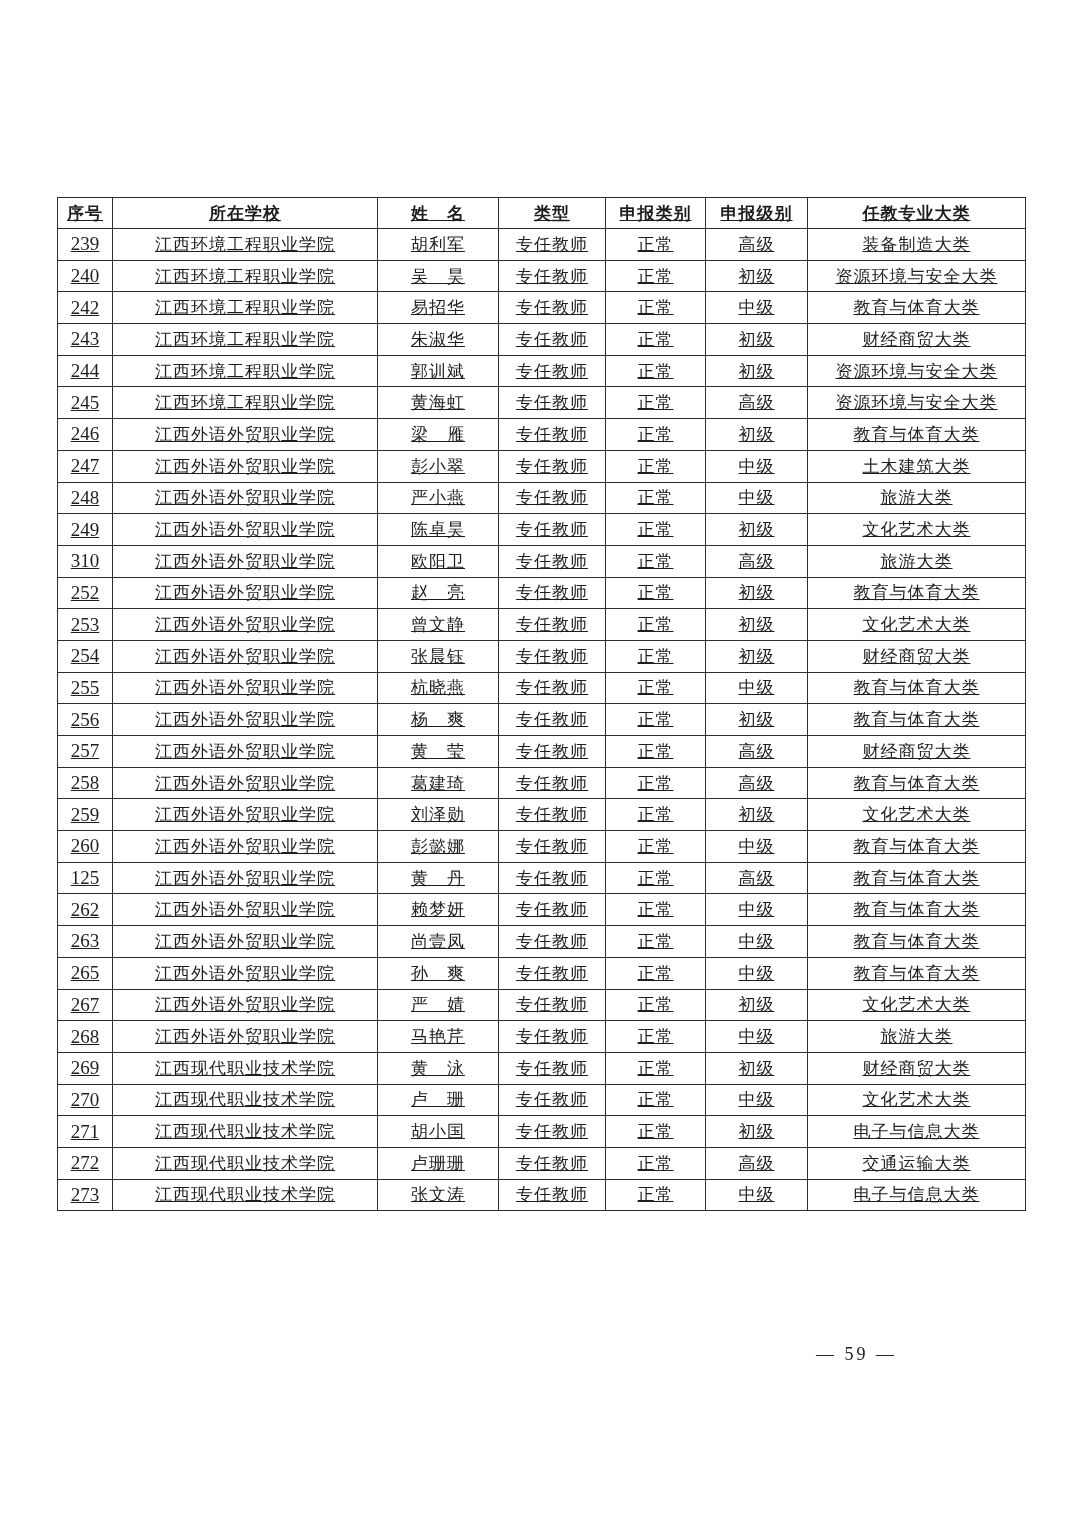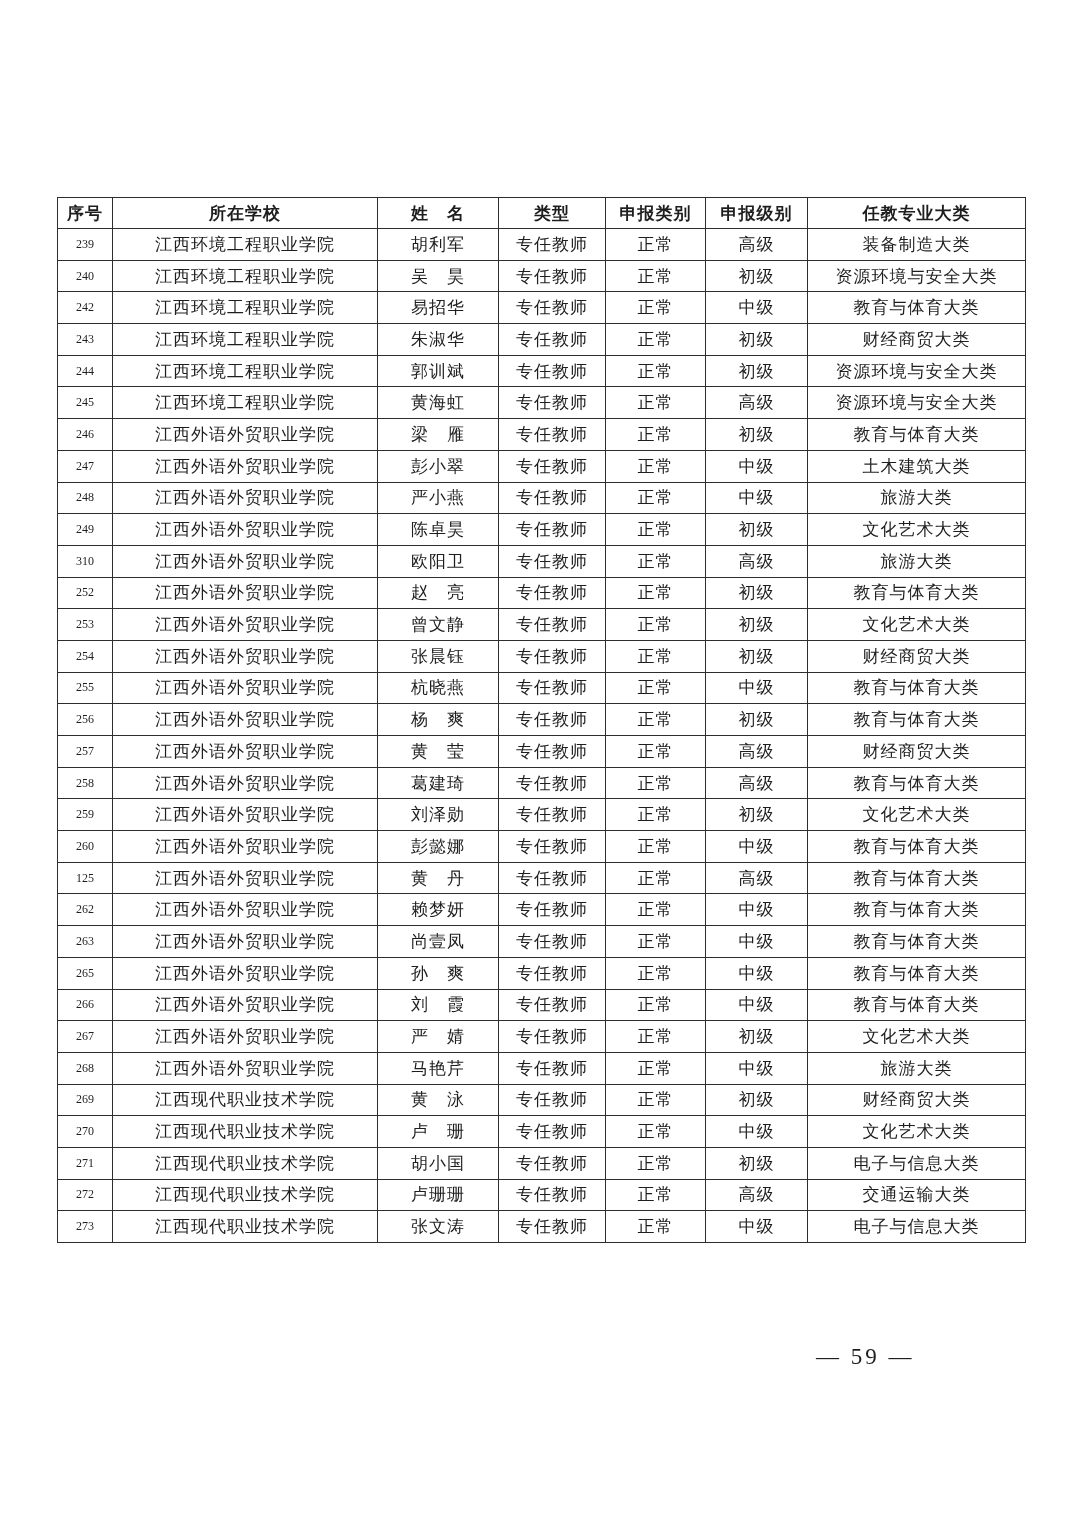--- a/index.html
+++ b/index.html
@@ -12,20 +12,21 @@
     color: #1e1e1e;
     overflow: hidden;
   }
   table.roster {
     position: absolute;
     left: 57px;
     top: 197px;
     width: 968px;
     border-collapse: collapse;
     table-layout: fixed;
+    text-decoration: underline;
   }
   table.roster th, table.roster td {
     border: 1px solid #2d2d2d;
     text-align: center;
     vertical-align: middle;
     padding: 0 2px;
     overflow: hidden;
     white-space: nowrap;
   }
   table.roster th {
@@ -33,35 +34,35 @@
     font-size: 17px;
     font-weight: bold;
     letter-spacing: 1px;
   }
   table.roster td {
     height: 30.7px;
     font-size: 17px;
     letter-spacing: 1px;
   }
   table.roster td.col-num {
-    font-size: 12px;
+    font-size: 19px;
     letter-spacing: 0;
   }
   .page-footer {
     position: absolute;
     left: 0;
     top: 1344px;
     width: 100%;
     height: 36px;
   }
   .page-number {
     position: absolute;
     left: 816px;
     top: 0;
-    font-size: 23px;
+    font-size: 18px;
     letter-spacing: 3px;
     color: #1e1e1e;
   }
 </style>
 </head>
 <body>
 
 <table class="roster">
   <colgroup>
     <col style="width:55px">
@@ -294,29 +295,20 @@
       <tr>
         <td class="col-num">265</td>
         <td>江西外语外贸职业学院</td>
         <td>孙　爽</td>
         <td>专任教师</td>
         <td>正常</td>
         <td>中级</td>
         <td>教育与体育大类</td>
       </tr>
       <tr>
-        <td class="col-num">266</td>
-        <td>江西外语外贸职业学院</td>
-        <td>刘　霞</td>
-        <td>专任教师</td>
-        <td>正常</td>
-        <td>中级</td>
-        <td>教育与体育大类</td>
-      </tr>
-      <tr>
         <td class="col-num">267</td>
         <td>江西外语外贸职业学院</td>
         <td>严　婧</td>
         <td>专任教师</td>
         <td>正常</td>
         <td>初级</td>
         <td>文化艺术大类</td>
       </tr>
       <tr>
         <td class="col-num">268</td>

